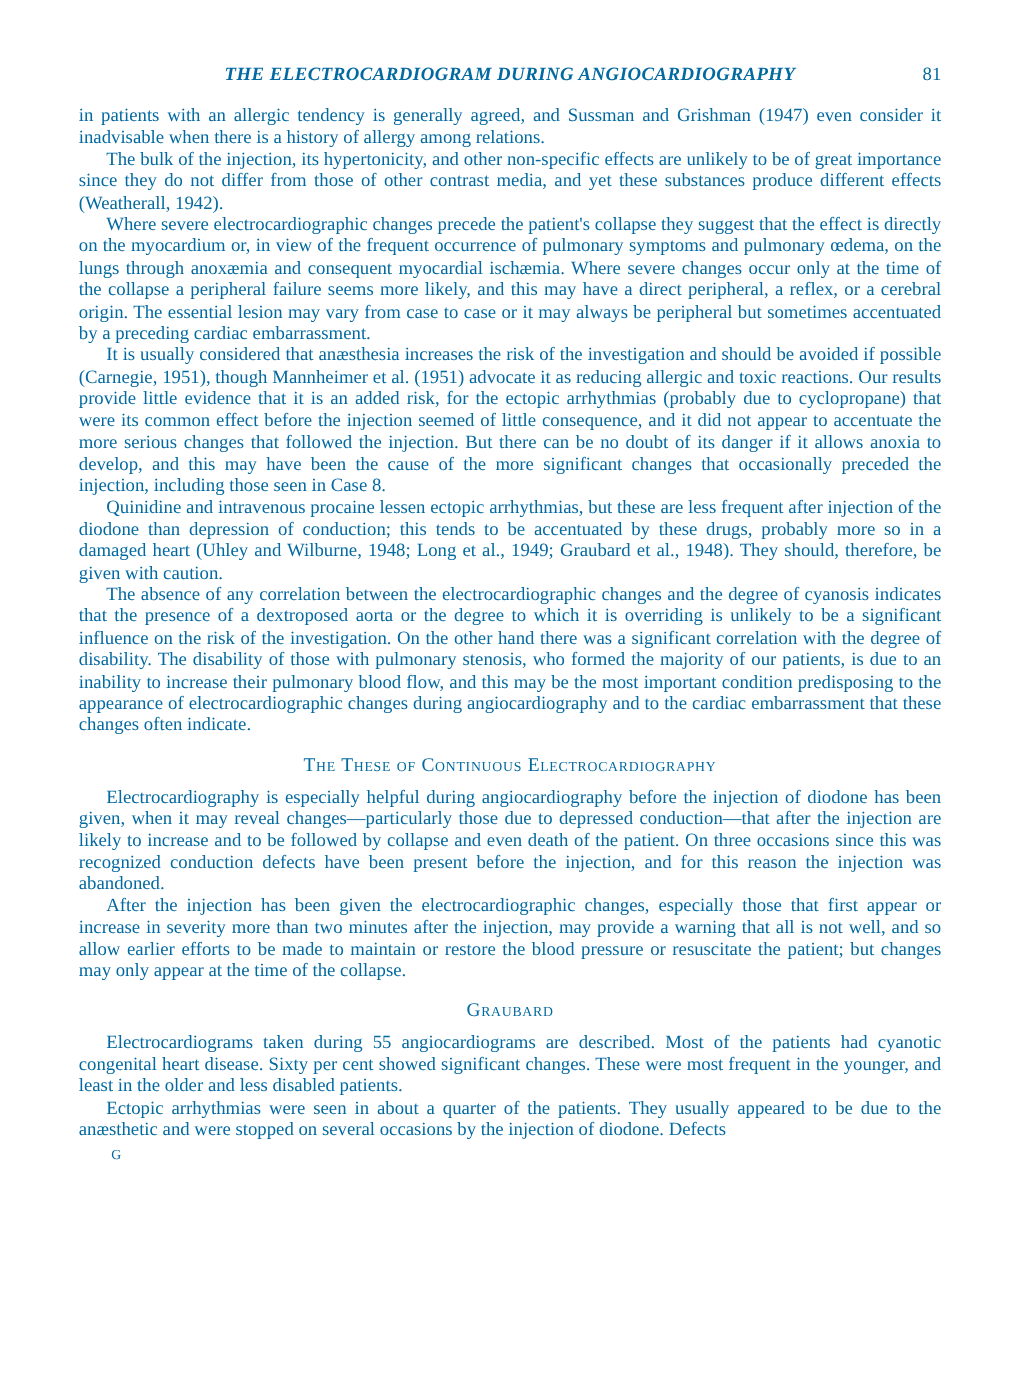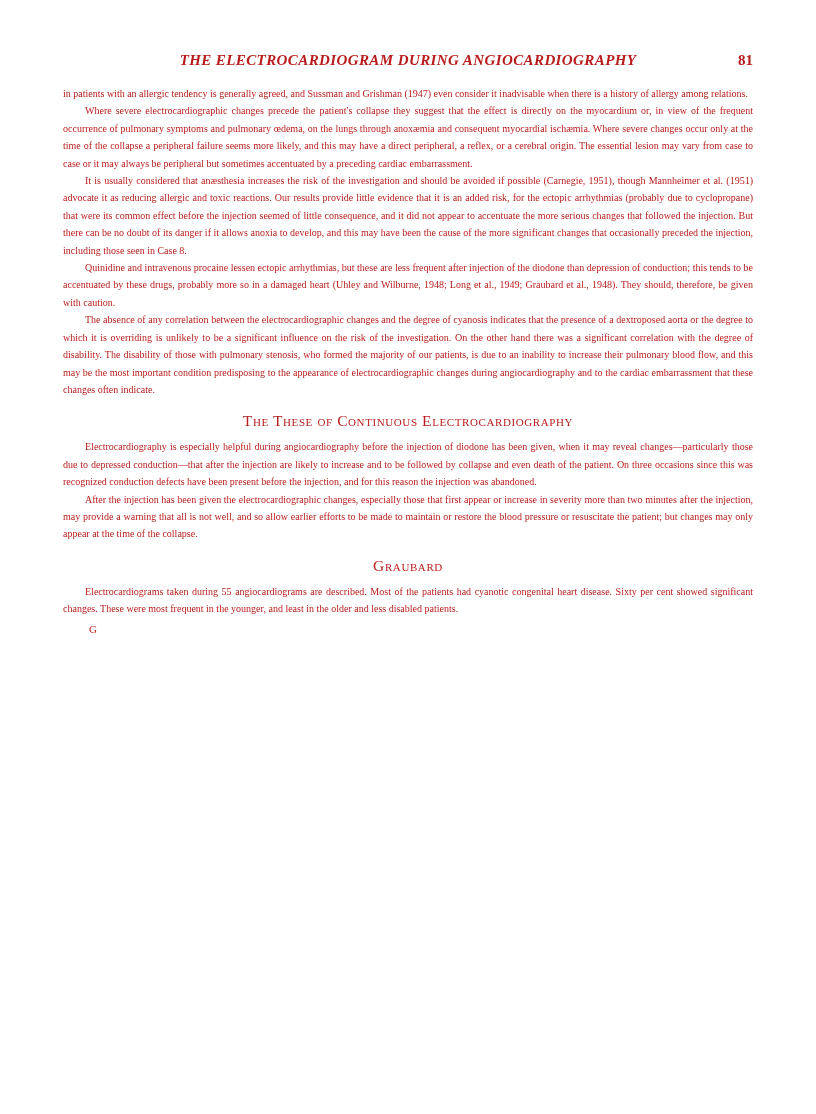--- a/index.html
+++ b/index.html
@@ -7,21 +7,21 @@
     padding: 0;
     background: #e8e8e8;
   }
   .page {
     position: relative;
     width: 816px;
     height: 1114px;
     margin: 0 auto;
     background: #ffffff;
     font-family: "Liberation Serif", serif;
-    color: #b91c1c;
+    color: #0369a1;
     box-sizing: border-box;
     overflow: hidden;
   }
   .content {
     position: absolute;
     top: 52px;
     left: 63px;
     width: 690px;
   }
   .running-head {
@@ -35,25 +35,25 @@
     font-style: italic;
     font-weight: bold;
     font-size: 15px;
     letter-spacing: 0.4px;
     padding-left: 60px; 
   }
   .page-number {
     width: 60px;
     text-align: right;
     font-size: 15px;
-    font-weight: bold;
+    font-weight: normal;
   }
   .body-text p {
     margin: 0;
-    font-size: 10px;
+    font-size: 15px;
     line-height: 17.4px;
     text-align: justify;
     text-justify: inter-word;
   }
   .body-text p.indent {
     text-indent: 22px;
   }
   .section-heading {
     margin: 14px 0 8px 0;
     text-align: center;
@@ -77,37 +77,39 @@
 
     <div class="running-head">
       <div class="running-title">THE ELECTROCARDIOGRAM DURING ANGIOCARDIOGRAPHY</div>
       <div class="page-number">81</div>
     </div>
 
     <div class="body-text">
 
       <p>in patients with an allergic tendency is generally agreed, and Sussman and Grishman (1947) even consider it inadvisable when there is a history of allergy among relations.</p>
 
+      <p class="indent">The bulk of the injection, its hypertonicity, and other non-specific effects are unlikely to be of great importance since they do not differ from those of other contrast media, and yet these substances produce different effects (Weatherall, 1942).</p>
 
       <p class="indent">Where severe electrocardiographic changes precede the patient's collapse they suggest that the effect is directly on the myocardium or, in view of the frequent occurrence of pulmonary symptoms and pulmonary œdema, on the lungs through anoxæmia and consequent myocardial ischæmia.  Where severe changes occur only at the time of the collapse a peripheral failure seems more likely, and this may have a direct peripheral, a reflex, or a cerebral origin.  The essential lesion may vary from case to case or it may always be peripheral but sometimes accentuated by a preceding cardiac embarrassment.</p>
 
       <p class="indent">It is usually considered that anæsthesia increases the risk of the investigation and should be avoided if possible (Carnegie, 1951), though Mannheimer et al. (1951) advocate it as reducing allergic and toxic reactions.  Our results provide little evidence that it is an added risk, for the ectopic arrhythmias (probably due to cyclopropane) that were its common effect before the injection seemed of little consequence, and it did not appear to accentuate the more serious changes that followed the injection.  But there can be no doubt of its danger if it allows anoxia to develop, and this may have been the cause of the more significant changes that occasionally preceded the injection, including those seen in Case 8.</p>
 
       <p class="indent">Quinidine and intravenous procaine lessen ectopic arrhythmias, but these are less frequent after injection of the diodone than depression of conduction; this tends to be accentuated by these drugs, probably more so in a damaged heart (Uhley and Wilburne, 1948; Long et al., 1949; Graubard et al., 1948).  They should, therefore, be given with caution.</p>
 
       <p class="indent">The absence of any correlation between the electrocardiographic changes and the degree of cyanosis indicates that the presence of a dextroposed aorta or the degree to which it is overriding is unlikely to be a significant influence on the risk of the investigation.  On the other hand there was a significant correlation with the degree of disability.  The disability of those with pulmonary stenosis, who formed the majority of our patients, is due to an inability to increase their pulmonary blood flow, and this may be the most important condition predisposing to the appearance of electrocardiographic changes during angiocardiography and to the cardiac embarrassment that these changes often indicate.</p>
 
       <h2 class="section-heading">The These of Continuous Electrocardiography</h2>
 
       <p class="indent">Electrocardiography is especially helpful during angiocardiography before the injection of diodone has been given, when it may reveal changes—particularly those due to depressed conduction—that after the injection are likely to increase and to be followed by collapse and even death of the patient.  On three occasions since this was recognized conduction defects have been present before the injection, and for this reason the injection was abandoned.</p>
 
       <p class="indent">After the injection has been given the electrocardiographic changes, especially those that first appear or increase in severity more than two minutes after the injection, may provide a warning that all is not well, and so allow earlier efforts to be made to maintain or restore the blood pressure or resuscitate the patient; but changes may only appear at the time of the collapse.</p>
 
       <h2 class="section-heading">Graubard</h2>
 
       <p class="indent">Electrocardiograms taken during 55 angiocardiograms are described.  Most of the patients had cyanotic congenital heart disease.  Sixty per cent showed significant changes.  These were most frequent in the younger, and least in the older and less disabled patients.</p>
 
+      <p class="indent">Ectopic arrhythmias were seen in about a quarter of the patients.  They usually appeared to be due to the anæsthetic and were stopped on several occasions by the injection of diodone.  Defects</p>
 
       <div class="signature-mark">G</div>
 
     </div>
   </div>
 </div>
 
 </body></html>

